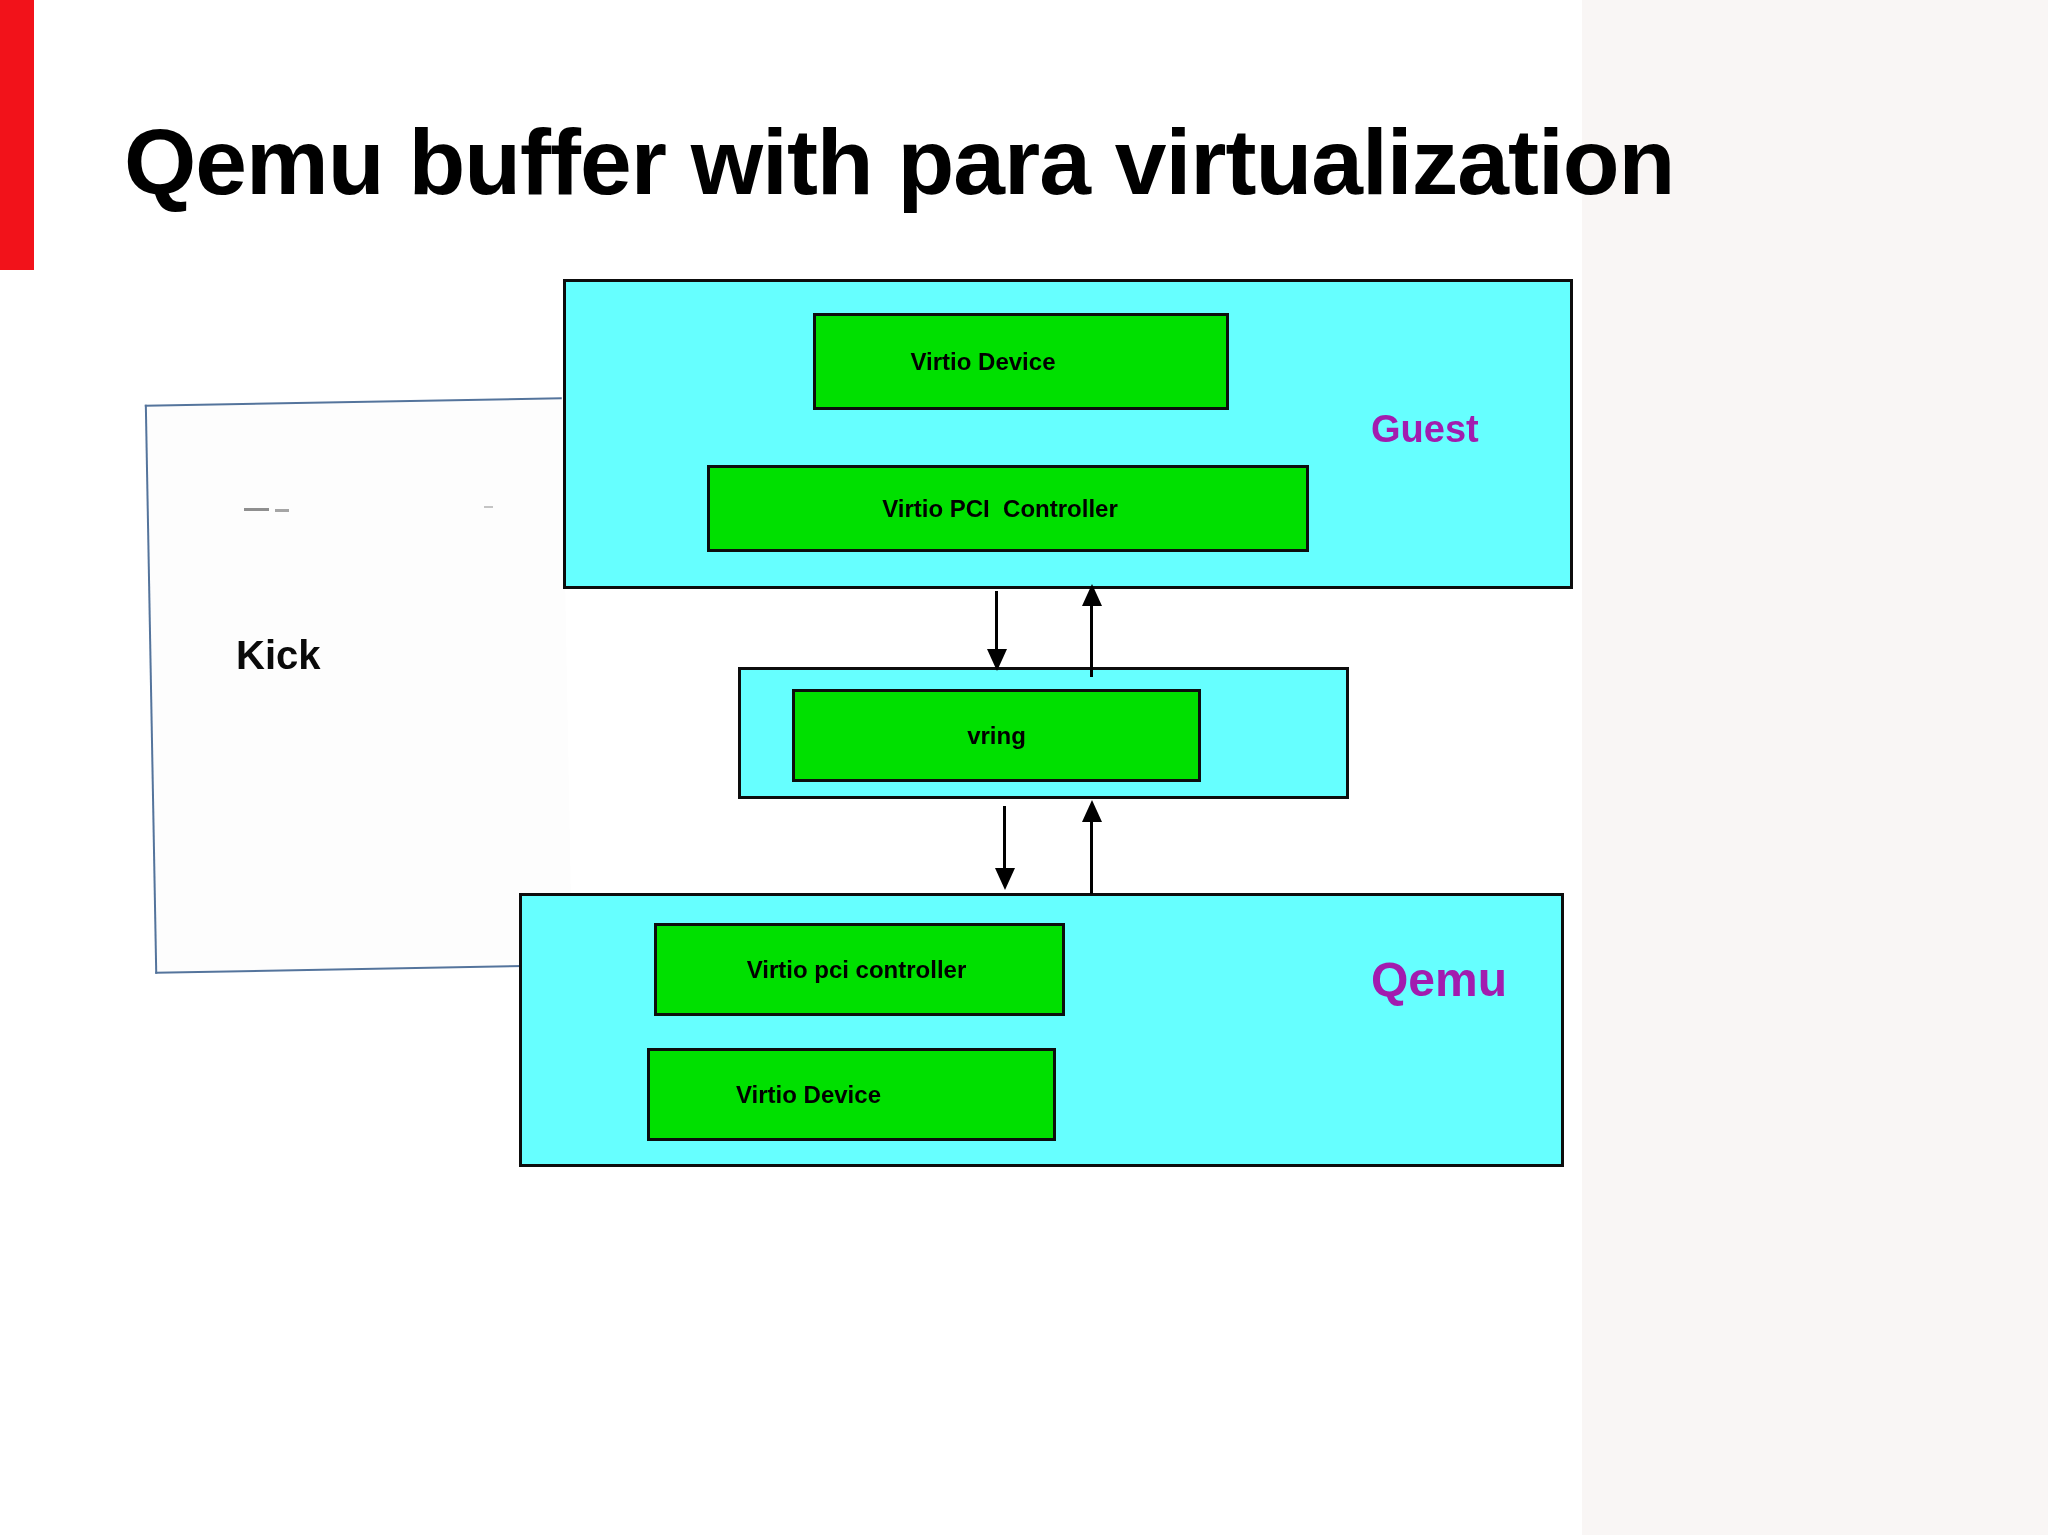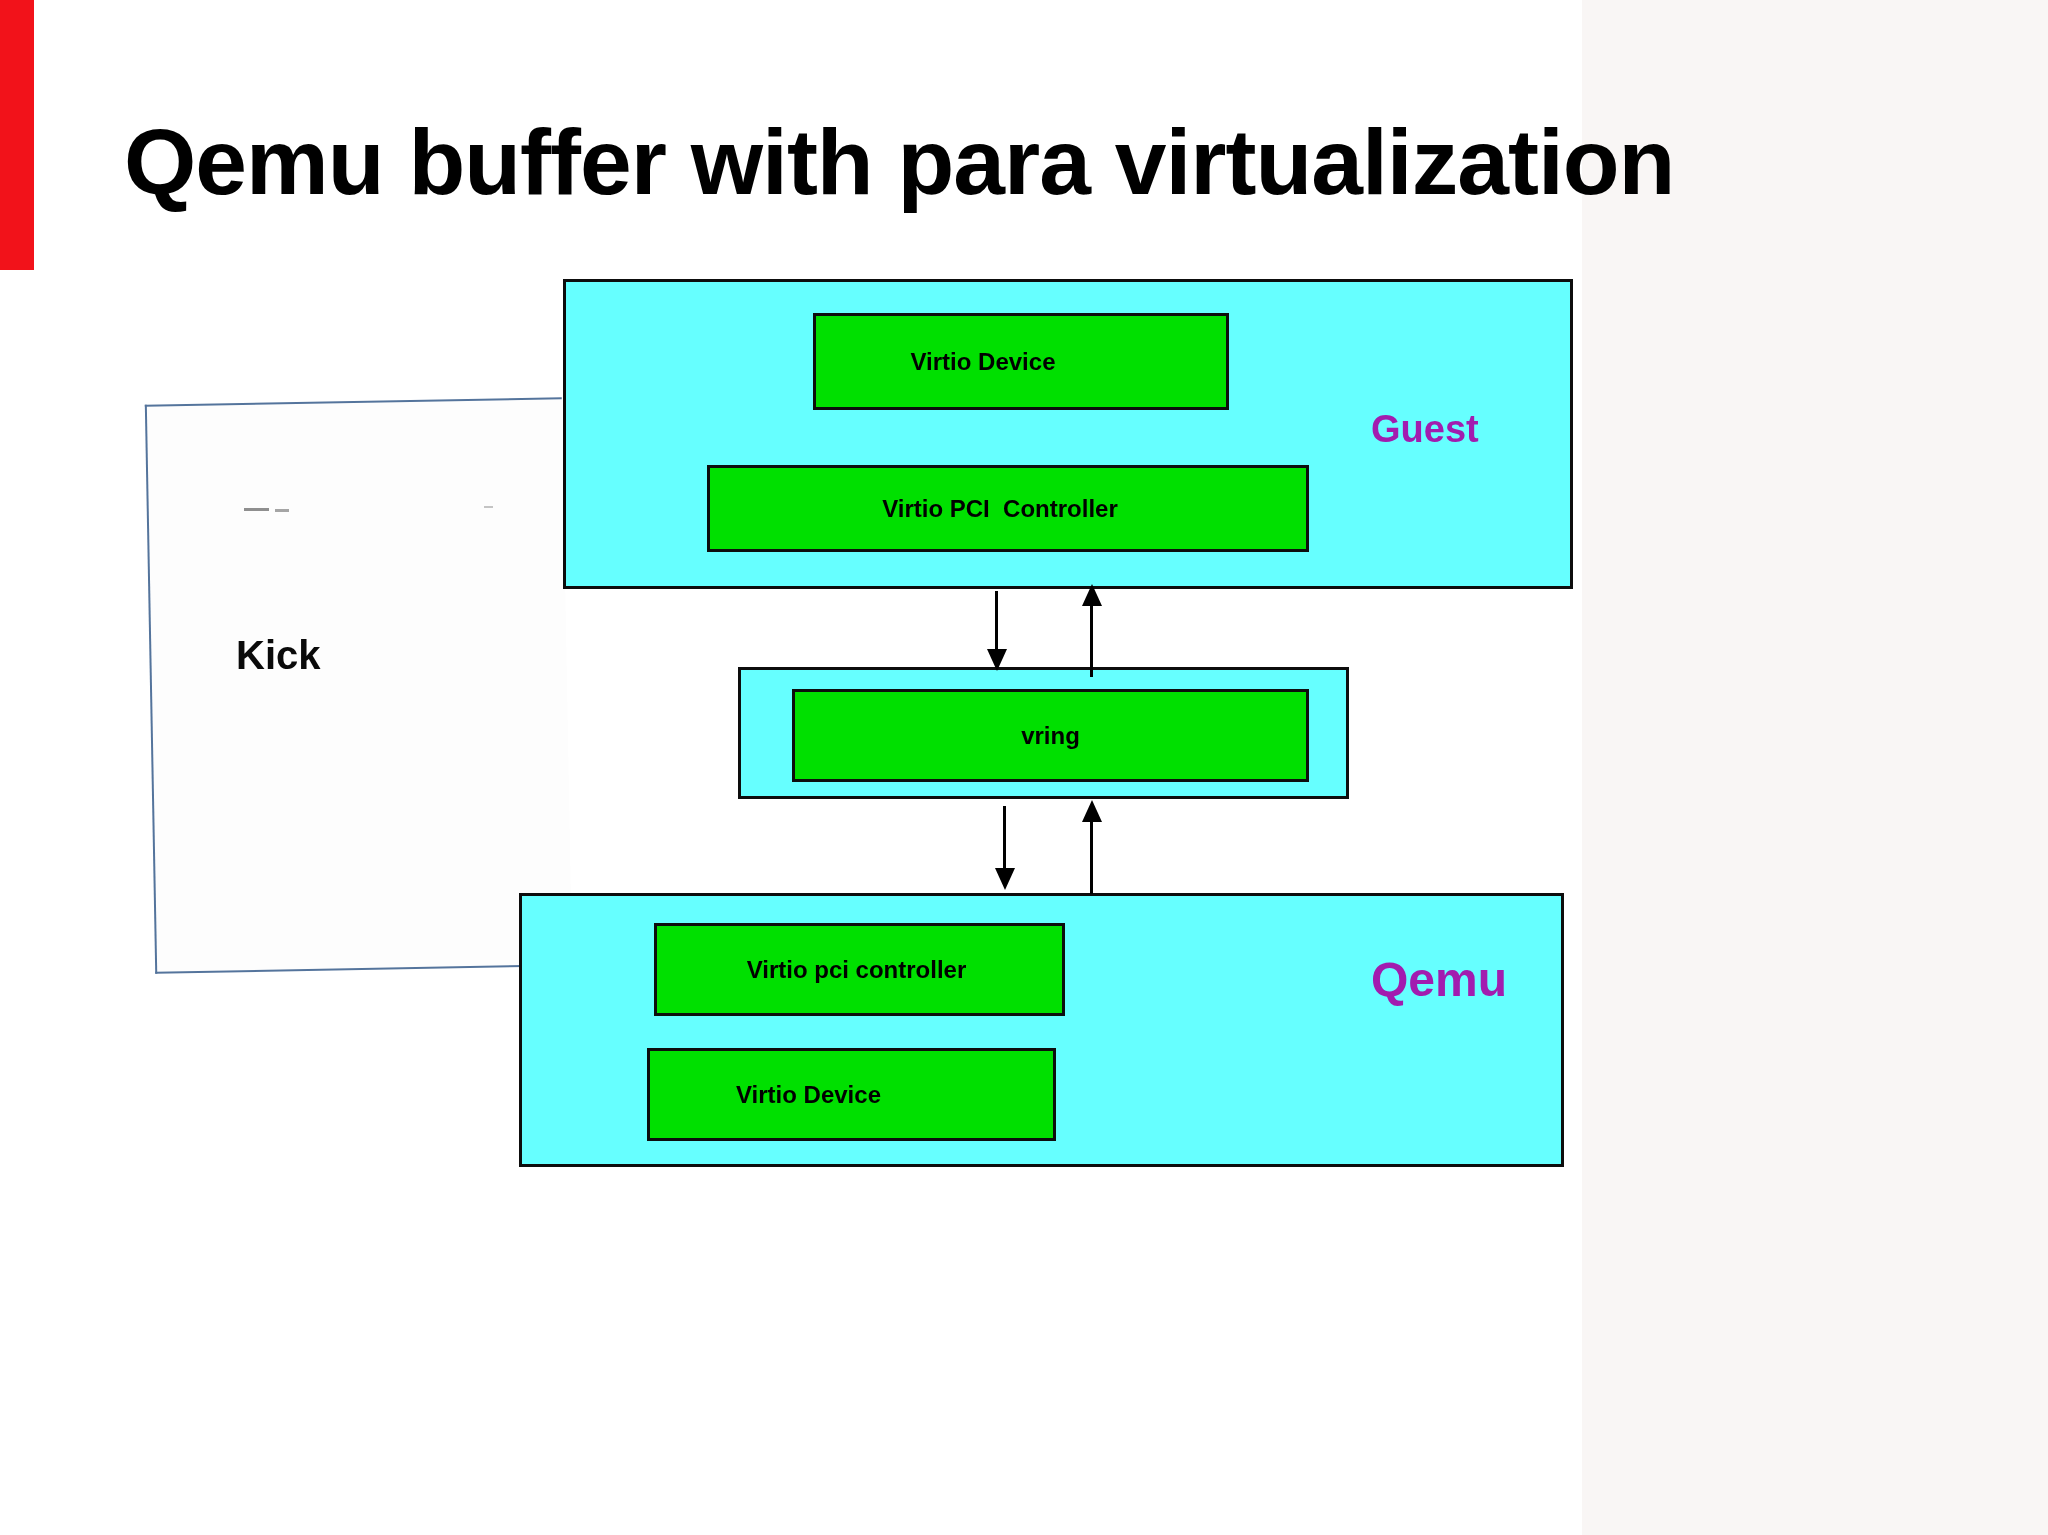--- a/index.html
+++ b/index.html
@@ -36,21 +36,21 @@
   .ring-box{left:738px;top:667px;width:611px;height:132px;}
   .qemu-box{left:519px;top:893px;width:1045px;height:274px;}
   
   .green-box{
     position:absolute;background:#00e000;border:3px solid #0d0d0d;box-sizing:border-box;
     display:flex;align-items:center;justify-content:center;
     font-size:24px;font-weight:bold;color:#000;white-space:pre;text-align:center;
   }
   .gb-virtio-device-guest{left:813px;top:313px;width:416px;height:97px;padding-right:76px;}
   .gb-virtio-pci-guest{left:707px;top:465px;width:602px;height:87px;padding-right:16px;}
-  .gb-vring{left:792px;top:689px;width:517px;height:93px;}
+  .gb-vring{left:792px;top:689px;width:409px;height:93px;}
   .gb-virtio-pci-qemu{left:654px;top:923px;width:411px;height:93px;padding-right:6px;}
   .gb-virtio-device-qemu{left:647px;top:1048px;width:409px;height:93px;padding-right:86px;}
   
   .region-label{position:absolute;font-weight:bold;color:#a21caf;white-space:pre;}
   .guest-label{left:1371px;top:408px;font-size:38px;}
   .qemu-label{left:1371px;top:952px;font-size:48px;}
   
   .arrow-line{position:absolute;width:3px;background:#000;}
   .arrow-head{position:absolute;width:0;height:0;border-left:10px solid transparent;border-right:10px solid transparent;}
   .head-down{border-top:22px solid #000;}

